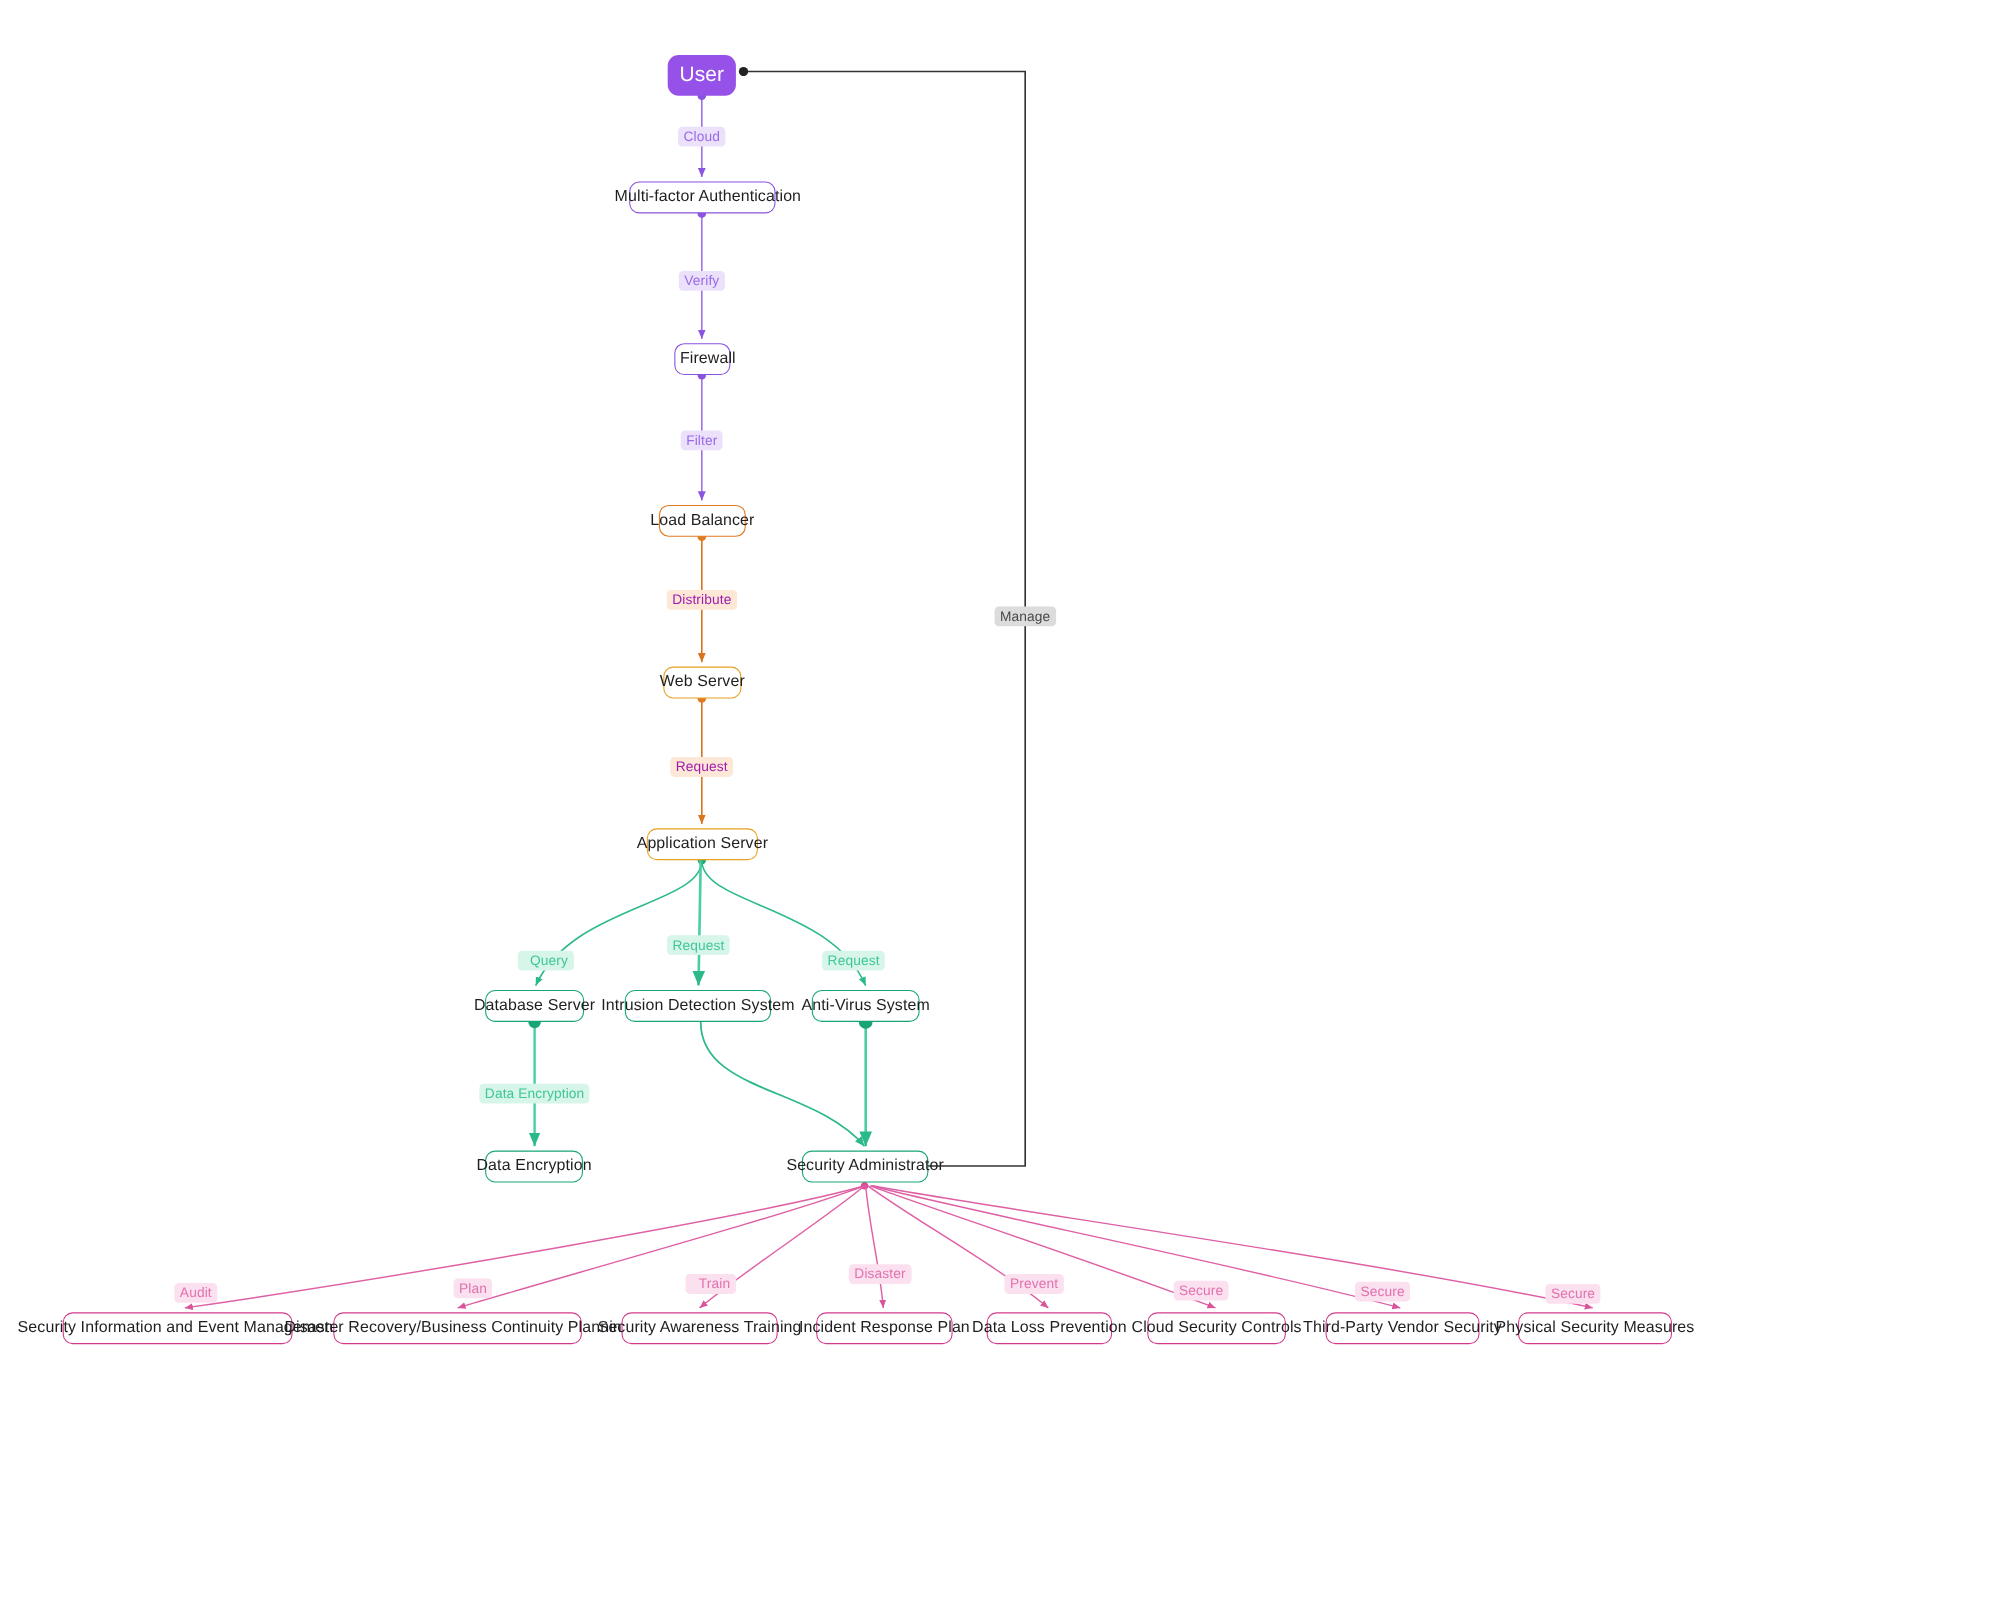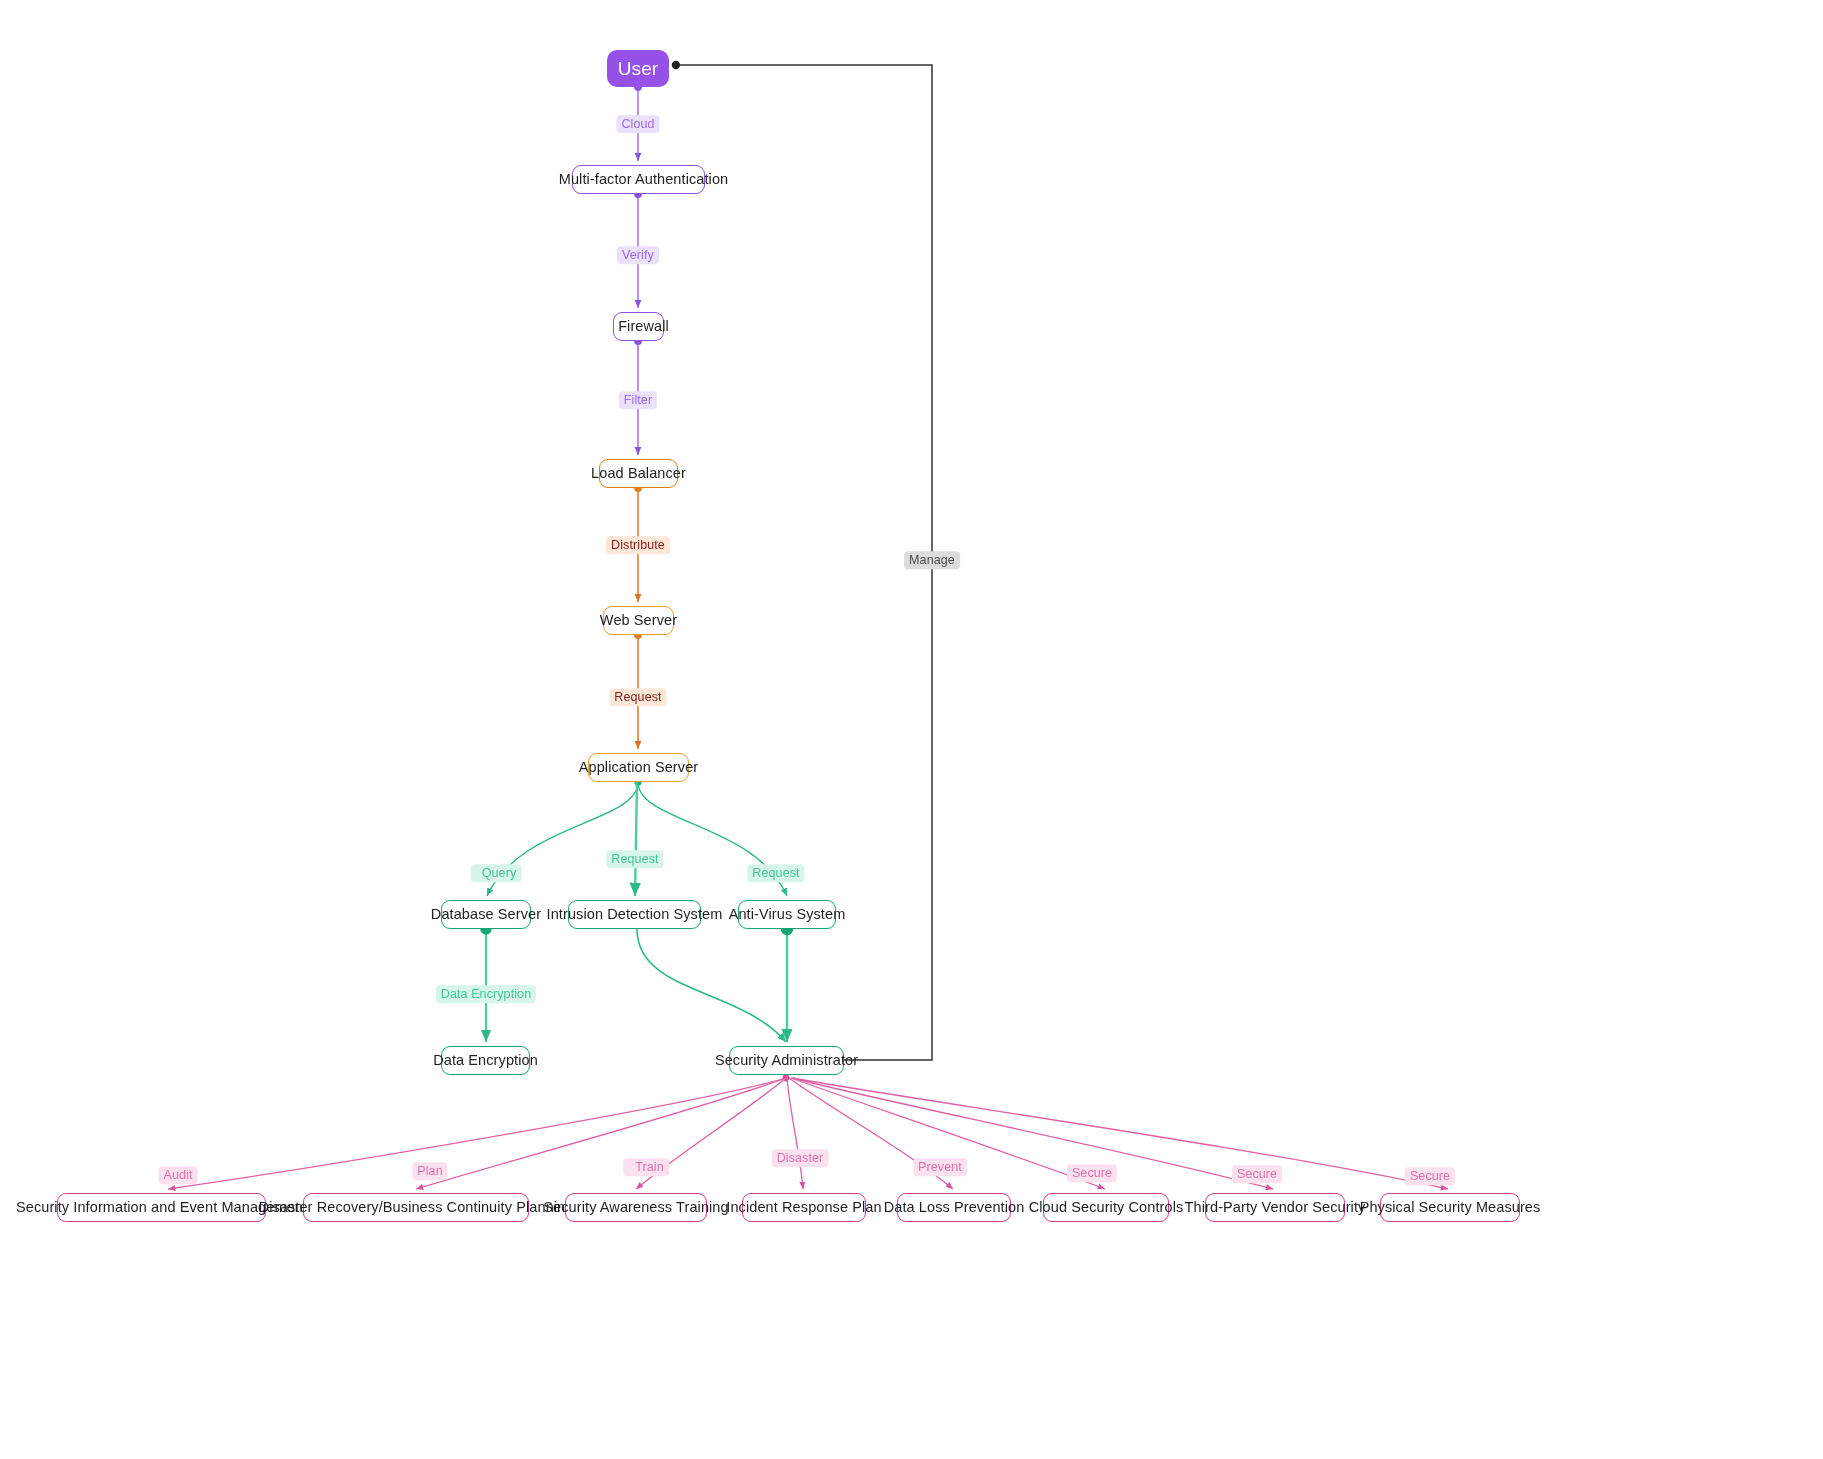--- a/index.html
+++ b/index.html
@@ -62,21 +62,21 @@
     position: absolute;
     transform: translate(-50%, -50%);
     font-size: 12.5px;
     line-height: 1;
     padding: 2.5px 5px;
     border-radius: 4px;
     white-space: nowrap;
     letter-spacing: 0.1px;
   }
   .elabel.purple { color: #9a6ae8; background: #ece1fb; }
-  .elabel.orange { color: #7f1d1d; background: #fde7d6; }
+  .elabel.orange { color: #a21caf; background: #fde7d6; }
   .elabel.green  { color: #3fc79a; background: #d7f5e9; }
   .elabel.pink   { color: #e272ae; background: #fbe0ef; }
   .elabel.gray   { color: #4a4a4a; background: #dcdcdc; }
 </style>
 </head>
 <body>
 
 <div id="canvas">
 
   <svg class="edges" viewBox="0 0 1823 1459" xmlns="http://www.w3.org/2000/svg">

